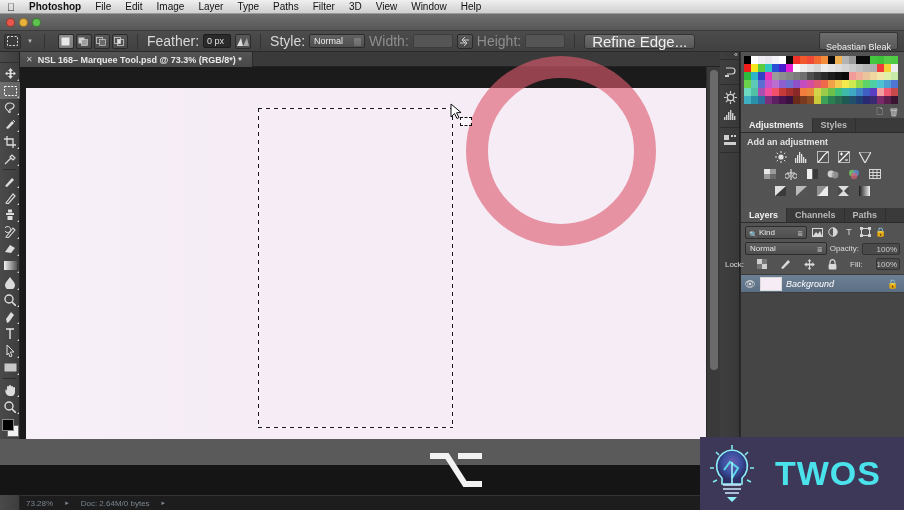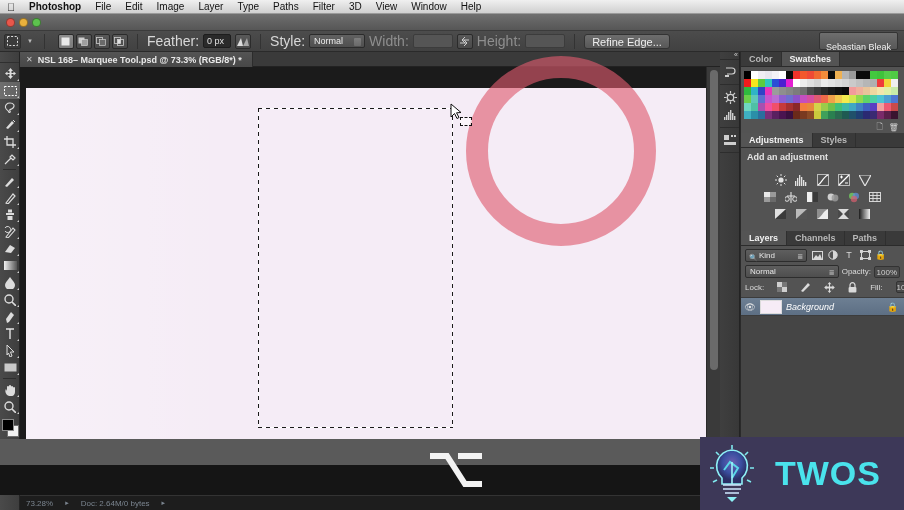--- a/index.html
+++ b/index.html
@@ -62,21 +62,21 @@
   .ob-select{
     height:14px; background:linear-gradient(#616161,#4f4f4f); border:1px solid #2b2b2b;
     border-radius:2px; color:#ececec; font-size:9px; padding:0 14px 0 4px;
     line-height:13px; position:relative; min-width:56px;
   }
   .ob-select:after{
     content:""; position:absolute; right:3px; top:3px;
     width:7px;height:8px; background:linear-gradient(#7d7d7d,#6a6a6a); border-radius:1px;
   }
   .ob-refine{
-    height:15px; padding:0 7px; line-height:14px; font-size:11px; color:#eee;
+    height:15px; padding:0 7px; line-height:14px; font-size:15px; color:#eee;
     background:linear-gradient(#6d6d6d,#585858); border:1px solid #333; border-radius:3px;
   }
   .ob-user{
     position:absolute; right:6px; height:14px; padding:8px 6px; line-height:13px;
     font-size:9px; color:#efefef; background:linear-gradient(#6e6e6e,#575757);
     border:1px solid #333; border-radius:2px;
   }
 
   
   #tabbar{
@@ -178,21 +178,21 @@
 
   
   #swgrid{ padding:4px 3px 2px 3px; background:#535353;}
   .swrow{ display:flex; height:8px; }
   .swrow .sw{ width:7px; height:8px; }
   .swtools{ height:12px; background:#535353; display:flex; justify-content:flex-end; align-items:center; gap:6px; padding-right:5px;}
   .swtools .ic{ color:#cfcfcf; font-size:8px;}
 
   
   #adjbody{ background:#535353; padding:4px 6px 6px 6px;}
-  #adjbody .hdr{ font-size:9px; color:#e4e4e4; font-weight:bold; margin-bottom:12px;}
+  #adjbody .hdr{ font-size:9px; color:#e4e4e4; font-weight:bold; margin-bottom:4px;}
   .adjrow{ display:flex; justify-content:center; gap:7px; margin-bottom:5px;}
   .adjico{ width:14px;height:12px; display:flex;align-items:center;justify-content:center; color:#e3e3e3;}
 
   
   #layersbody{ background:#535353; }
   .lfilter{
     display:flex; align-items:flex-start; gap:4px; padding:3px 4px;
   }
   .kindsel{
     height:13px; flex:0 0 62px; background:linear-gradient(#5e5e5e,#4e4e4e);
@@ -204,24 +204,24 @@
   .lfilter .fi{ width:12px;height:12px; display:flex;align-items:center;justify-content:center; color:#d8d8d8; font-size:9px;}
   .lrow2{ display:flex; align-items:center; gap:3px; padding:0 4px 3px 4px;}
   .blendsel{
     height:13px; flex:1 1 auto; background:linear-gradient(#5e5e5e,#4e4e4e);
     border:1px solid #2d2d2d; border-radius:2px; font-size:8px; color:#e6e6e6;
     line-height:12px; padding:0 12px 0 4px; position:relative;
   }
   .blendsel:after{ content:"\2263"; position:absolute; right:3px; top:1px; font-size:7px; color:#c9c9c9;}
   .minilab{ font-size:8px; color:#dcdcdc; white-space:nowrap;}
   .minifield{
-    width:26px; height:12px; background:#4a4a4a; border:1px solid #333; border-radius:2px;
+    width:38px; height:12px; background:#4a4a4a; border:1px solid #333; border-radius:2px;
     font-size:8px; color:#cfcfcf; text-align:right; padding-right:2px; line-height:11px;
   }
-  .lockrow{ display:flex; align-items:center; gap:13px; padding:0 4px 4px 4px;}
+  .lockrow{ display:flex; align-items:center; gap:13px; padding:0 4px 4px 4px;justify-content:flex-end;}
   .lockrow .li{ width:11px;height:11px;display:flex;align-items:center;justify-content:center;color:#dadada;font-size:9px;}
   .layeritem{
     display:flex; align-items:center; gap:4px; height:19px;
     background:linear-gradient(#6d7f93,#5d6f84); border-top:1px solid #3c3c3c; border-bottom:1px solid #3c3c3c;
     padding:0 5px 0 3px;
   }
   .layeritem .eye{ width:12px; text-align:center; color:#e8e8e8; font-size:9px;}
   .layeritem .thumb{ width:22px;height:14px; background:#f6ecf6; border:1px solid #dcdcdc;}
   .layeritem .lname{ flex:1; font-size:9px; font-style:italic; color:#fff;}
   .layeritem .lock{ color:#e8e8e8; font-size:9px;}
@@ -549,24 +549,20 @@
           <rect x="7" y="0" width="2" height="2" fill="#cfcfcf"></rect>
           <rect x="10" y="0" width="2" height="2" fill="#cfcfcf"></rect>
           <rect x="0" y="7" width="12" height="3" fill="#cfcfcf"></rect>
         </svg>
     </div>
   </div>
 </div>
 
 <div id="rightpanels">
 
-  <div class="ptabs">
-    <div class="ptab">Color</div>
-    <div class="ptab active">Swatches</div>
-  </div>
   <div class="pbody">
     <div id="swgrid">
         <div class="swrow">
           <div class="sw" style="background: rgb(0, 0, 0);"></div>
           <div class="sw" style="background: rgb(255, 255, 255);"></div>
           <div class="sw" style="background: rgb(240, 238, 244);"></div>
           <div class="sw" style="background: rgb(233, 231, 239);"></div>
           <div class="sw" style="background: rgb(244, 242, 247);"></div>
           <div class="sw" style="background: rgb(255, 255, 255);"></div>
           <div class="sw" style="background: rgb(11, 11, 11);"></div>

